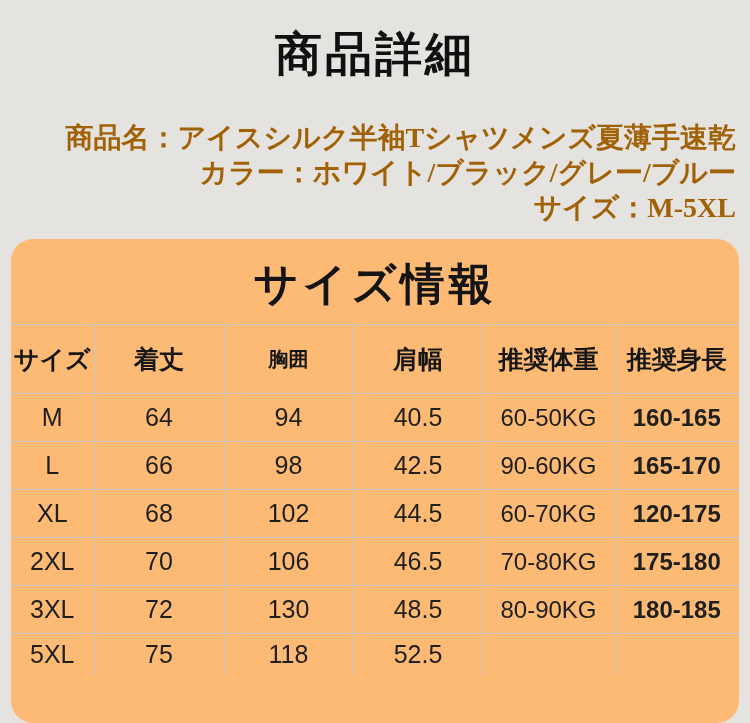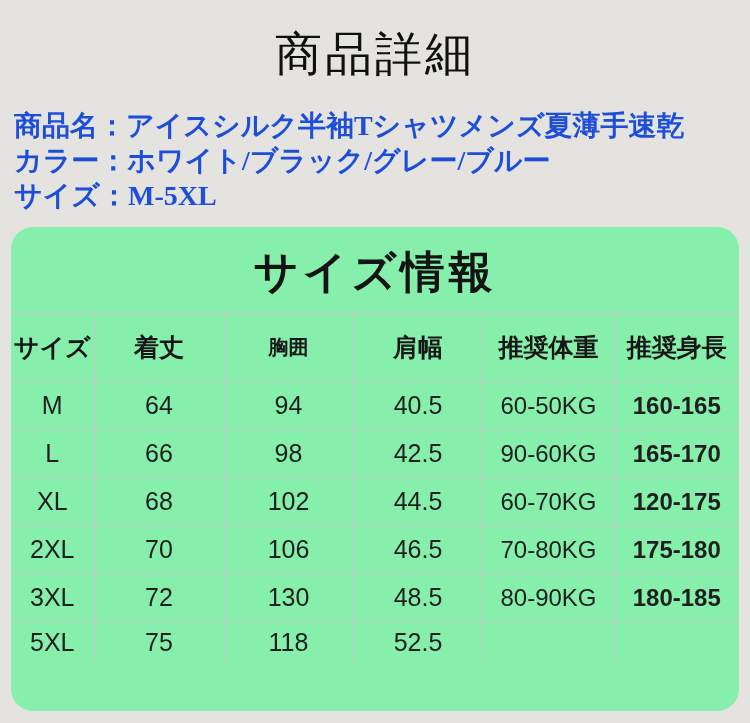--- a/index.html
+++ b/index.html
@@ -10,40 +10,41 @@
     overflow: hidden;
     background: #e5e3e0;
     font-family: "Liberation Sans", sans-serif;
   }
   .page-title {
     margin: 0;
     padding-top: 26px;
     text-align: center;
     font-family: "Liberation Serif", "DejaVu Serif", serif;
     font-size: 47px;
-    font-weight: 400;
+    font-weight: 700;
     letter-spacing: 3px;
     line-height: 1.2;
     color: #101010;
   }
   .info-list {
-    margin: 26px 14px 0 14px;
+    margin: 38px 14px 0 14px;
     font-family: "Liberation Serif", "DejaVu Serif", serif;
     font-size: 28px;
     font-weight: 600;
     line-height: 35px;
-    color: #1d4ed8;
+    color: #a16207;
     white-space: nowrap;
+    text-align: right;
   }
   .info-line { height: 35px; }
   .size-card {
     margin: 14px auto 0 auto;
     width: 728px;
     height: 484px;
-    background: #86efac;
+    background: #fdba74;
     border-radius: 22px;
     overflow: hidden;
     box-sizing: border-box;
   }
   .card-title {
     height: 85px;
     display: flex;
     align-items: center;
     justify-content: center;
     padding-top: 6px;

